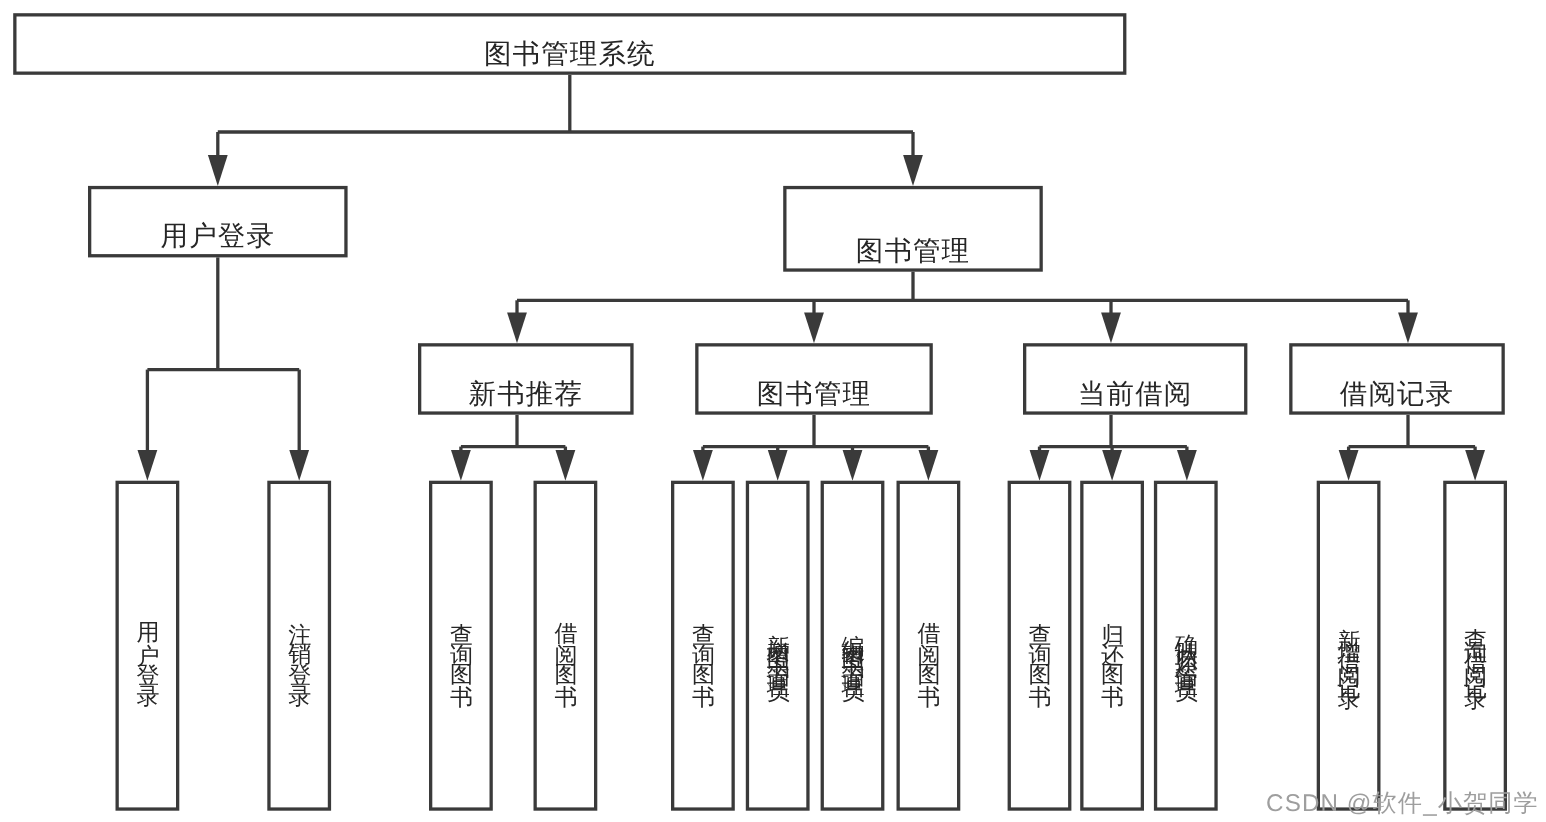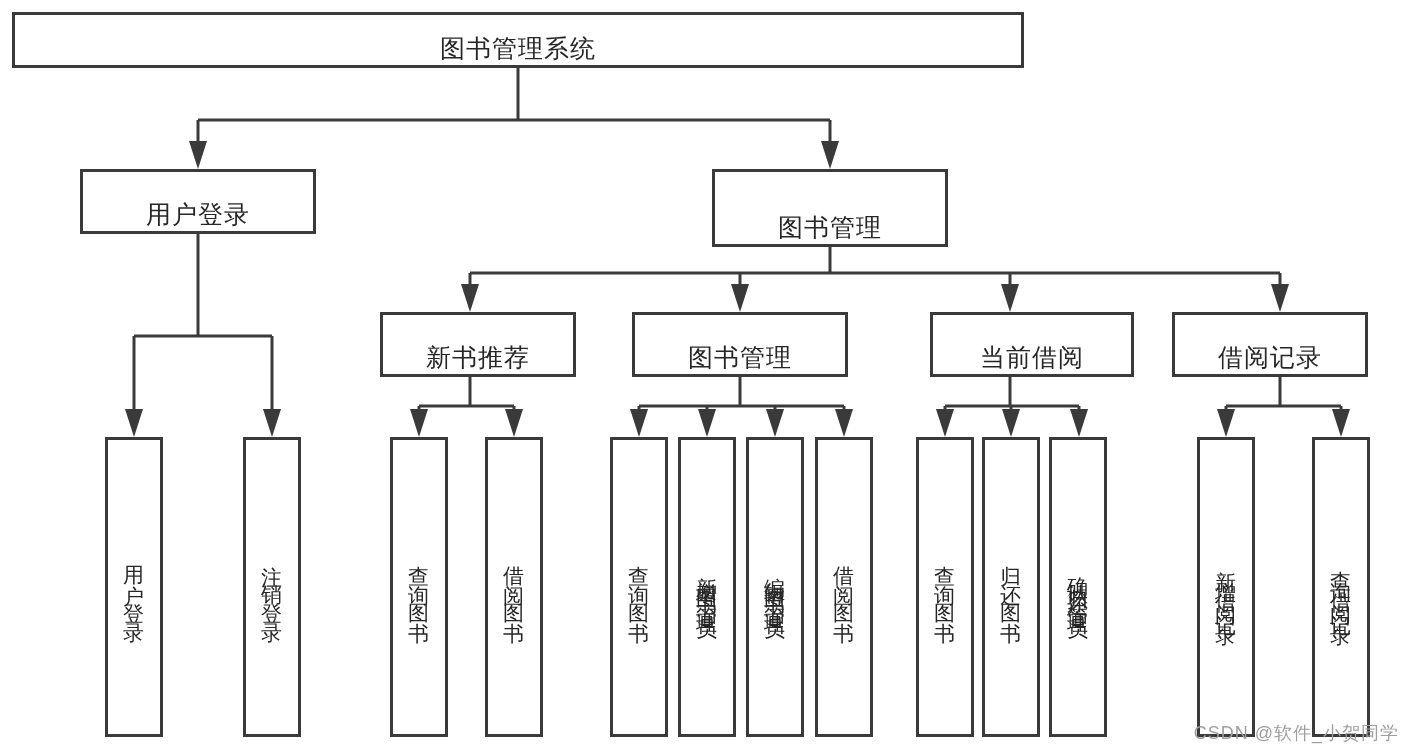--- a/index.html
+++ b/index.html
@@ -43,21 +43,21 @@
     z-index:2;
   }
   .leaf span{
     writing-mode:vertical-rl;
     text-orientation:mixed;
     line-height:1;
   }
   #watermark{
     position:absolute;
     right:6px;bottom:2px;
-    font-size:18px;
+    font-size:22px;
     color:var(--wm);
     letter-spacing:1px;
     z-index:5;
     white-space:nowrap;
   }
 </style>
 </head>
 <body>
 
 <svg id="connectors" viewBox="0 0 1405 747">

